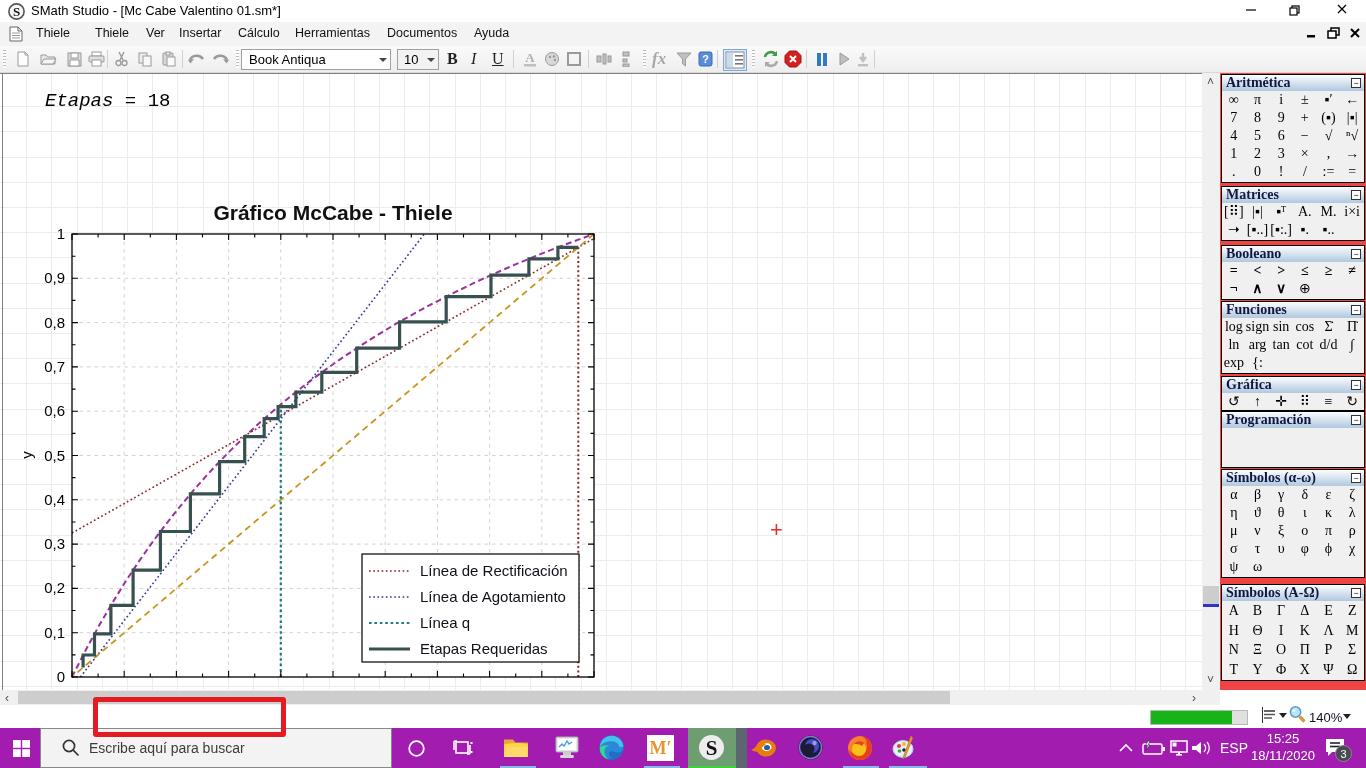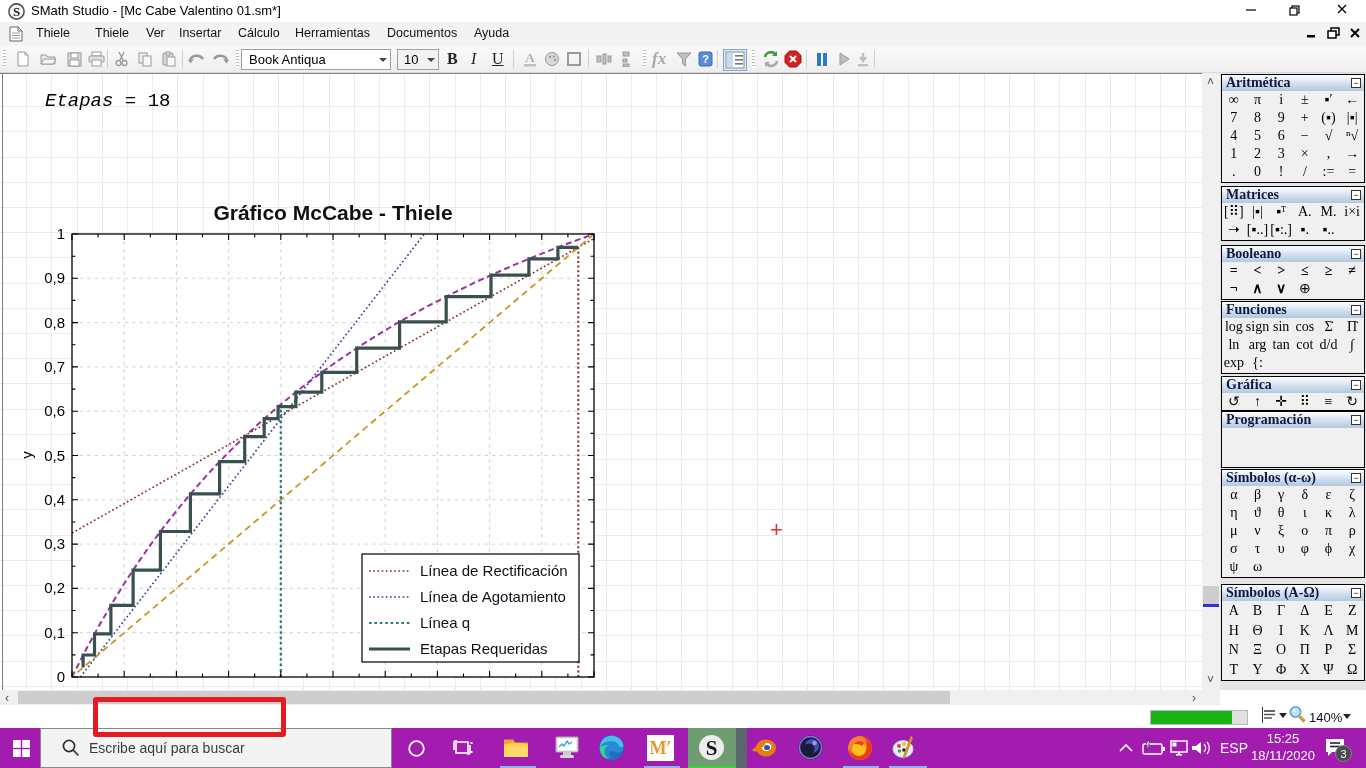--- a/index.html
+++ b/index.html
@@ -31,21 +31,21 @@
 
 #hscroll{left:0;top:690px;width:1220px;height:15px;background:#f0f0f0}
 #hscroll .thumb{position:absolute;left:18px;top:1px;width:932px;height:13px;background:#cdcdcd}
 .sarr{position:absolute;color:#505050;font-size:12px}
 
 #status{left:0;top:705px;width:1366px;height:23px;background:#f0f0f0;border-top:1px solid #dcdcdc;font-size:11.5px;color:#000}
 #redbox{left:93px;top:697px;width:193px;height:40px;border:5px solid #e41b23;border-radius:3px;z-index:30}
 #progress{left:1150px;top:710px;width:98px;height:15px;background:#e0e0e0;border:1px solid #b8b8b8}
 #progress .fill{position:absolute;left:0;top:0;width:81px;height:13px;background:#17b317}
 
-#sidebar{left:1220px;top:73px;width:146px;height:617px;background:#e5e5e5;font-size:13px}
+#sidebar{left:1220px;top:73px;width:146px;height:617px;background:#ef4444;font-size:13px}
 .panel{position:absolute;left:1px;width:144px;background:#f0f0f0;border:1px solid #000}
 .phead{height:16px;background:linear-gradient(#fdfeff,#c6d8ea 70%,#b2c8de);font-family:"Liberation Serif",serif;font-weight:bold;font-size:14px;color:#101840;padding-left:4px;line-height:15px;position:relative}
 .pmin{position:absolute;right:3px;top:3px;width:10px;height:10px;border:1px solid #333;background:#fff;font-size:9px;line-height:8px;text-align:center;color:#000}
 .pgrid{display:grid;grid-template-columns:repeat(6,1fr);text-align:center;font-family:"Liberation Serif",serif;font-size:14px;color:#000}
 .pgrid div{height:18px;line-height:18px}
 .tall .pgrid div{height:19.5px;line-height:19.5px}
 
 #taskbar{left:0;top:728px;width:1366px;height:40px;background:#a21caf;color:#fff}
 #search{position:absolute;left:40px;top:0;width:352px;height:40px;background:#f3f3f3;border:1px solid #888;color:#444;font-size:14px}
 .uline{position:absolute;top:38px;height:2px;background:#76a9dc}

